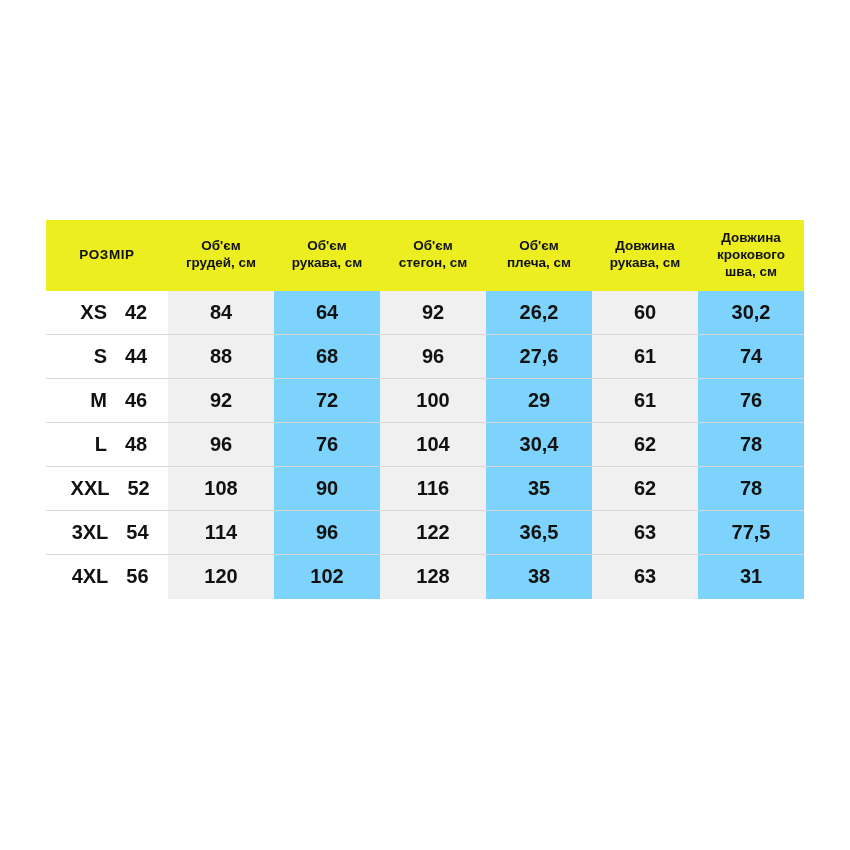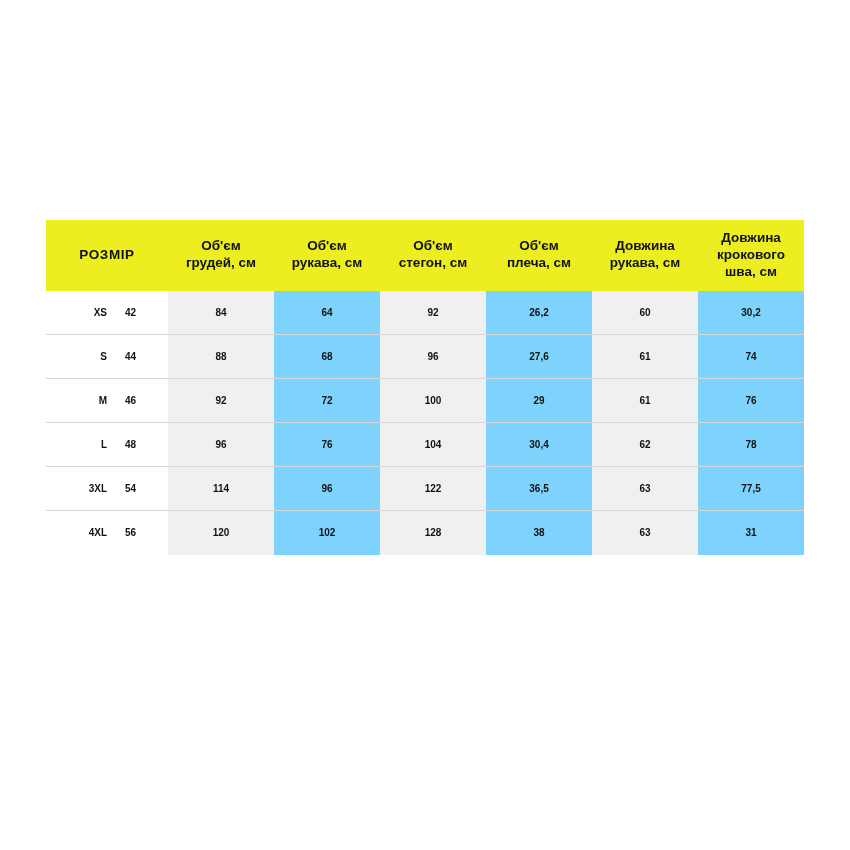--- a/index.html
+++ b/index.html
@@ -50,21 +50,21 @@
     box-sizing: border-box;
   }
 
   thead th.head-size {
     letter-spacing: 0.6px;
     margin-top: 28px;
   }
 
   tbody td {
     height: 44px;
-    font-size: 10px;
+    font-size: 20px;
     font-weight: bold;
     text-align: center;
     vertical-align: middle;
     border-bottom: 1px solid #d8d8d8;
     box-sizing: border-box;
     color: #111111;
   }
 
   tbody tr:last-child td {
     border-bottom: none;
@@ -197,20 +197,34 @@
         <td class="shade">96</td>
         <td class="plain">76</td>
         <td class="shade">104</td>
         <td class="plain">30,4</td>
         <td class="shade">62</td>
         <td class="plain">78</td>
       </tr>
       <tr>
         <td class="size-cell">
           <div class="size-inner">
+            <span class="lbl">XXL</span>
+            <span class="num">52</span>
+          </div>
+        </td>
+        <td class="shade">108</td>
+        <td class="plain">90</td>
+        <td class="shade">116</td>
+        <td class="plain">35</td>
+        <td class="shade">62</td>
+        <td class="plain">78</td>
+      </tr>
+      <tr>
+        <td class="size-cell">
+          <div class="size-inner">
             <span class="lbl">3XL</span>
             <span class="num">54</span>
           </div>
         </td>
         <td class="shade">114</td>
         <td class="plain">96</td>
         <td class="shade">122</td>
         <td class="plain">36,5</td>
         <td class="shade">63</td>
         <td class="plain">77,5</td>

